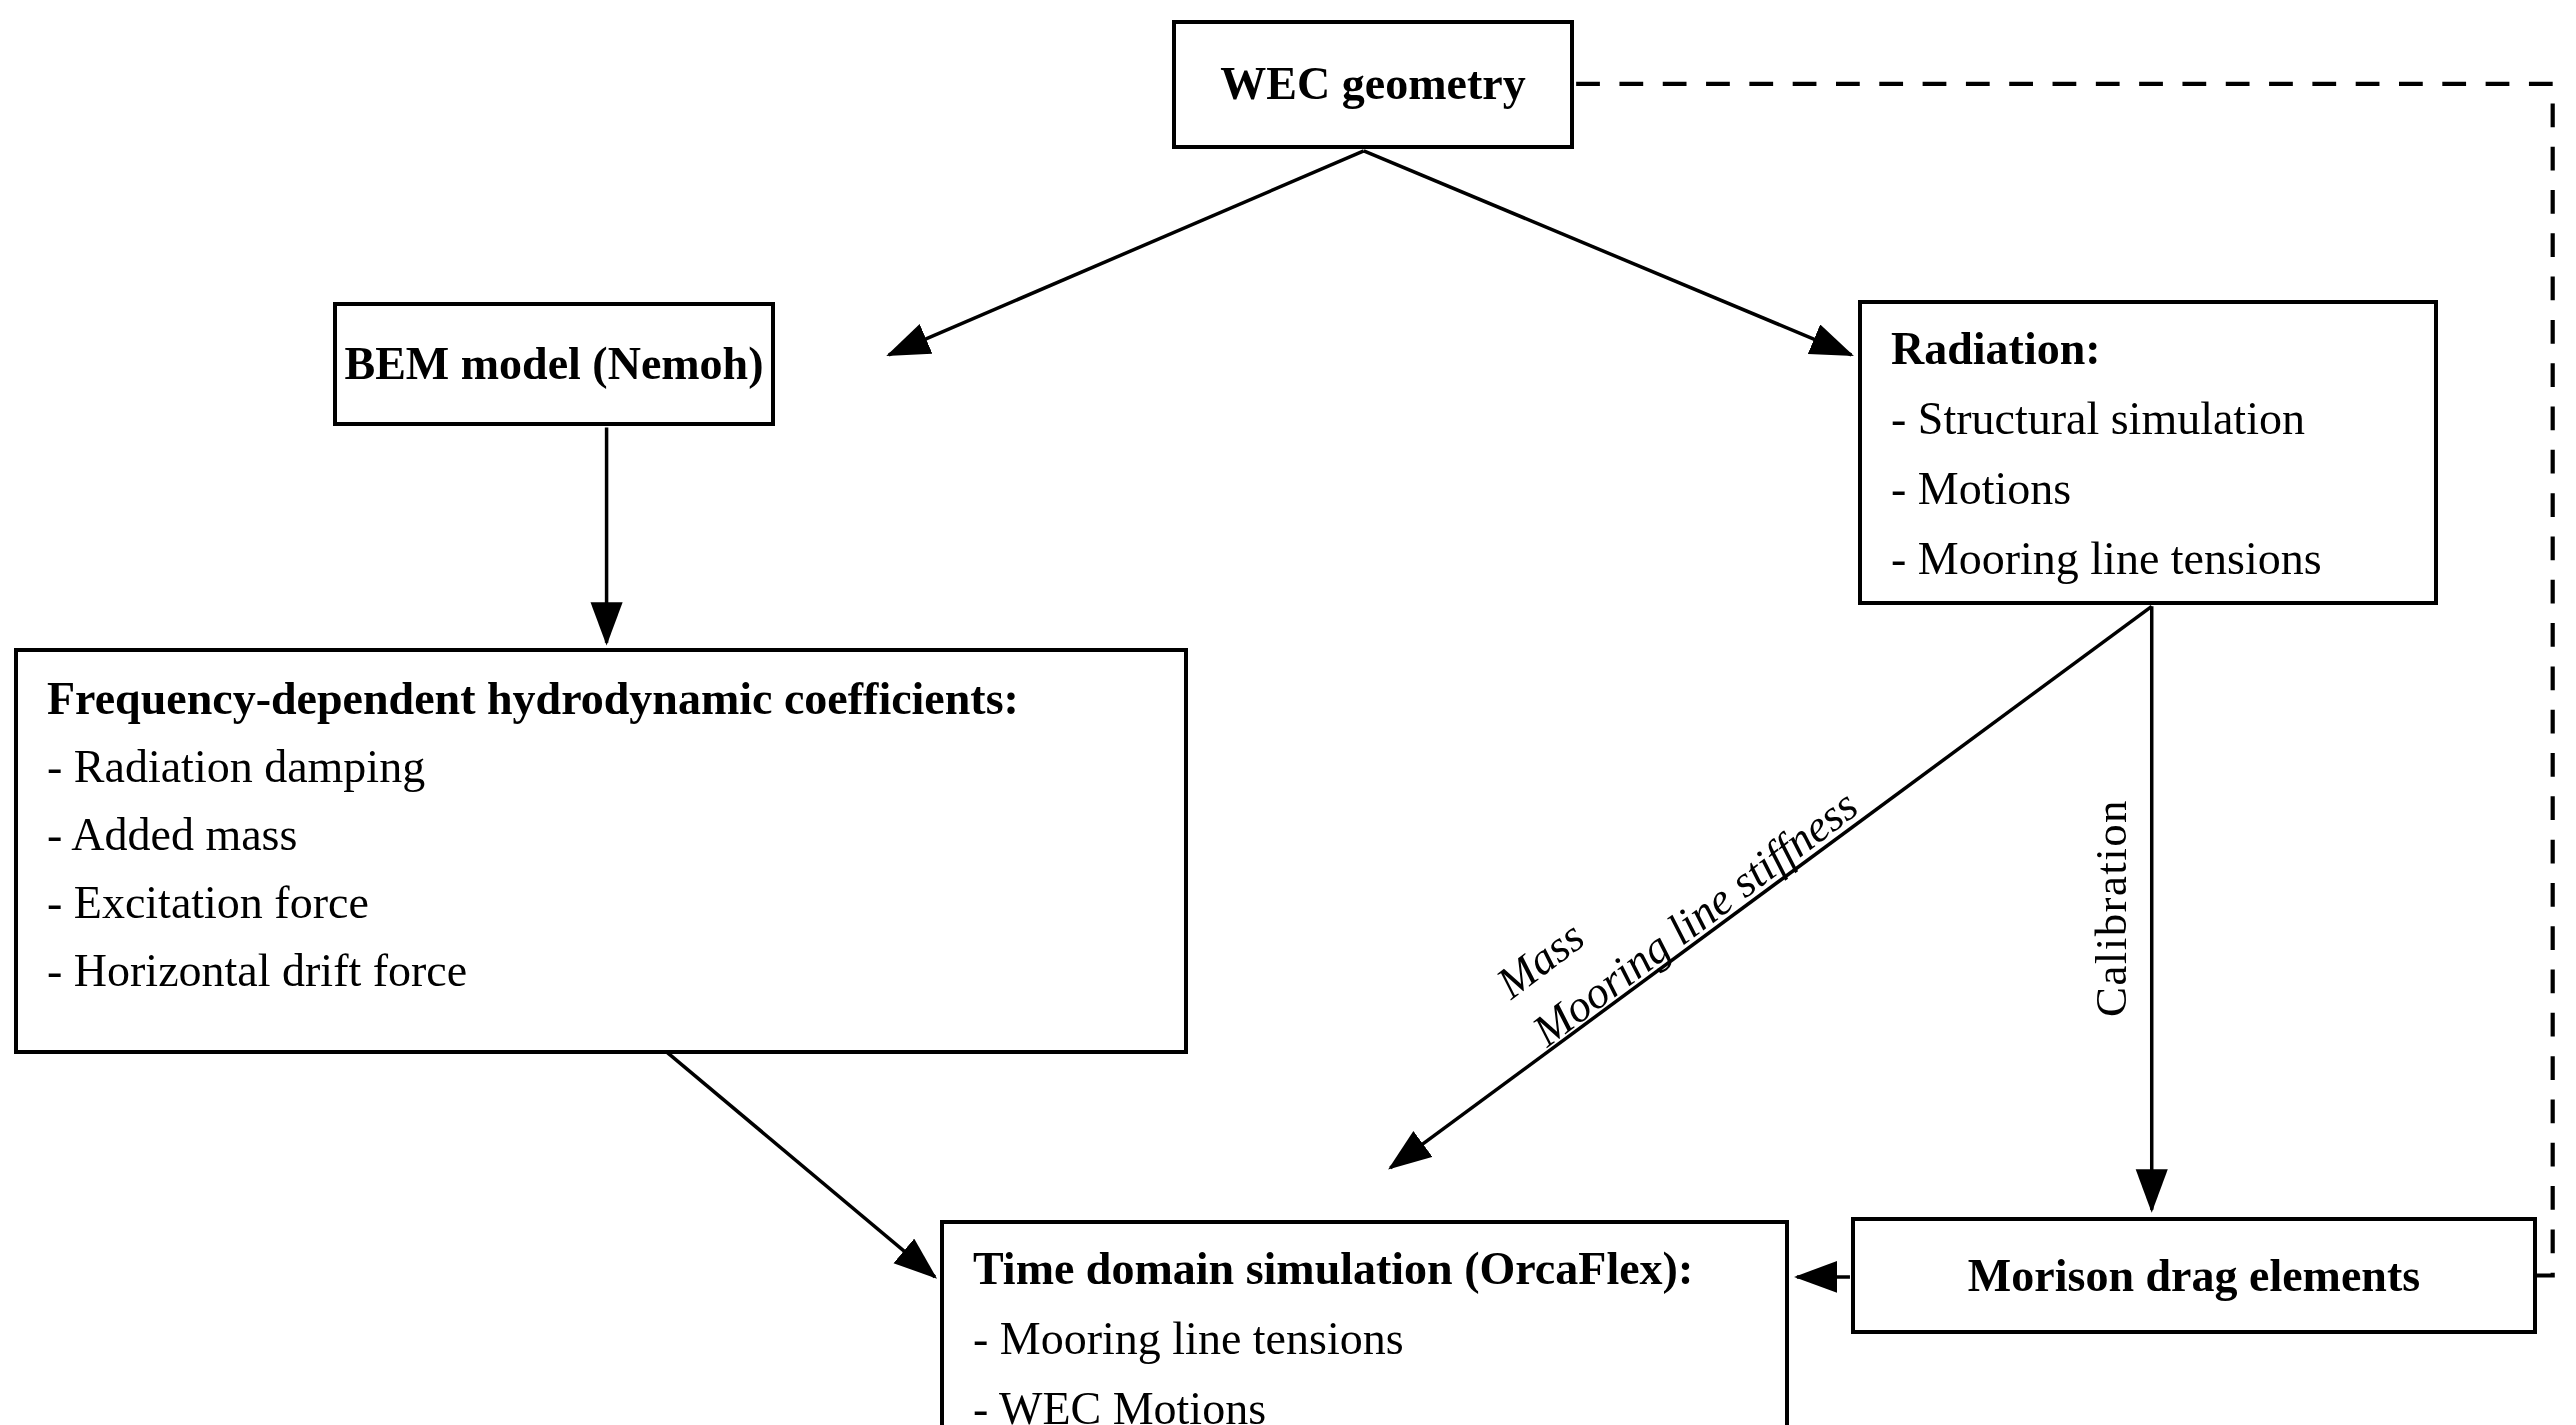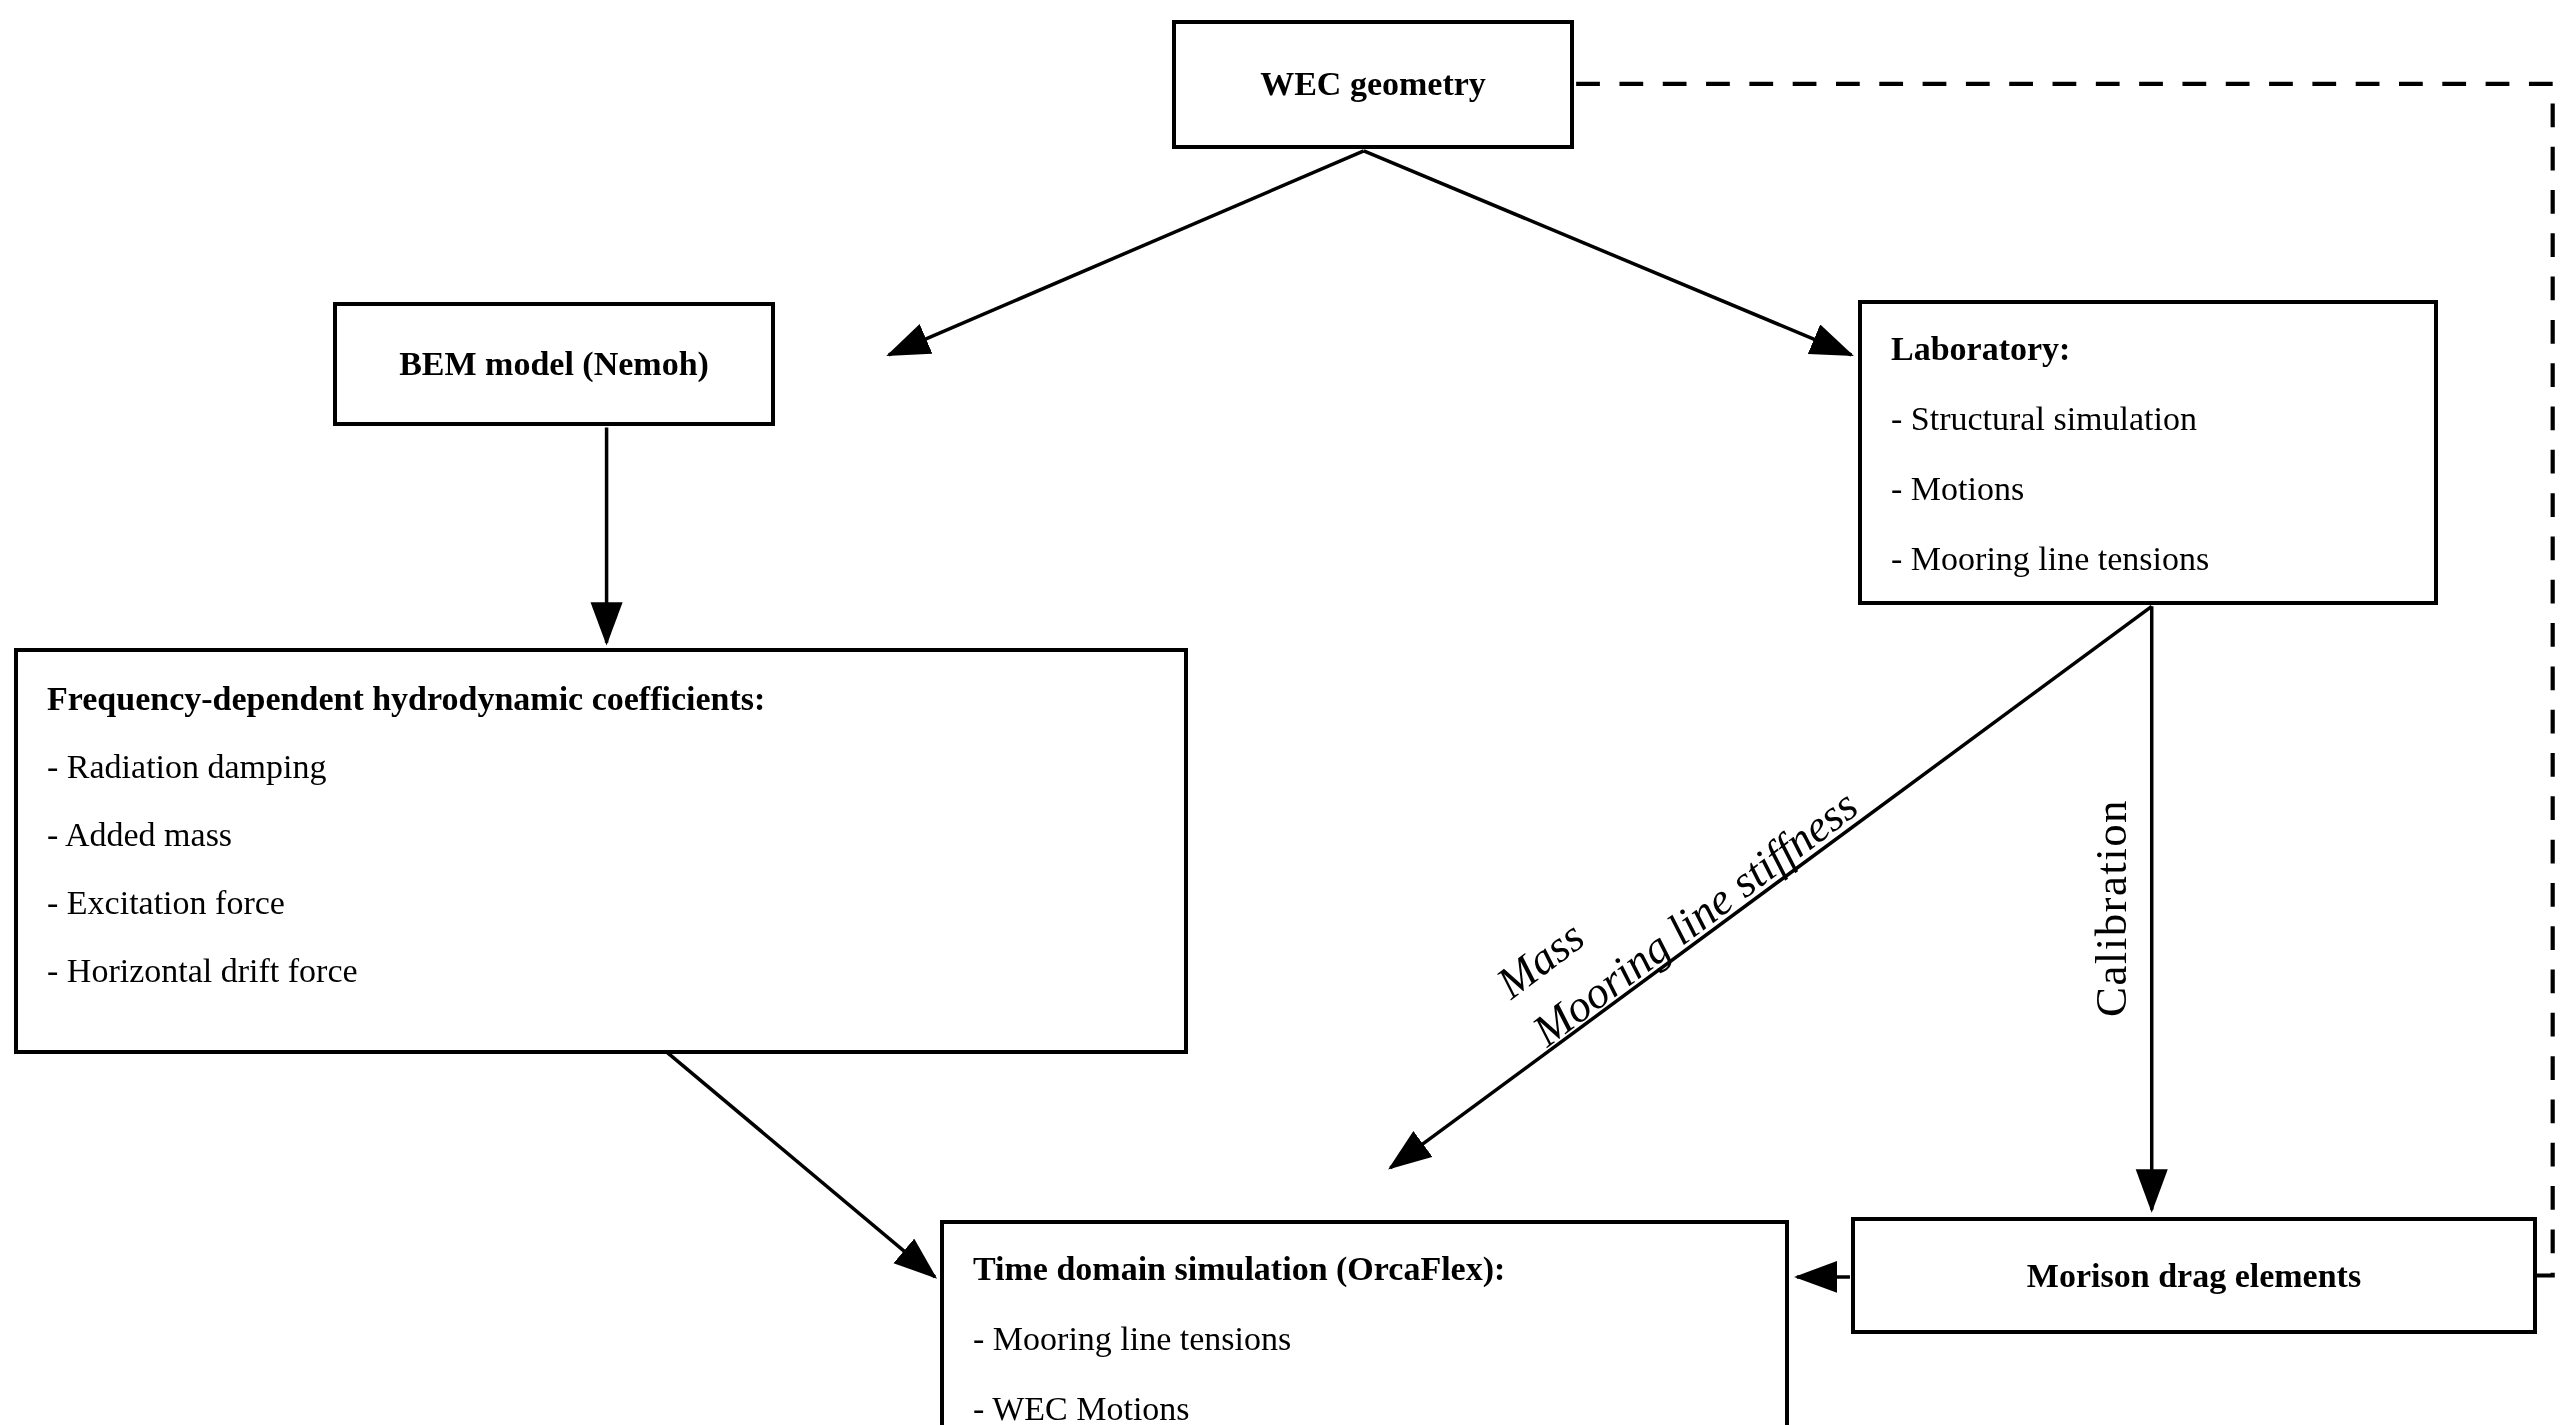--- a/index.html
+++ b/index.html
@@ -20,21 +20,21 @@
     position: absolute;
     left: 0; top: 0;
     width: 2576px;
     height: 1425px;
   }
   .box {
     position: absolute;
     box-sizing: border-box;
     border: 4.2px solid #000000;
     background: #ffffff;
-    font-size: 34px;
+    font-size: 46px;
     line-height: 70px;
     white-space: nowrap;
   }
   .box.center {
     display: flex;
     align-items: center;
     justify-content: center;
   }
   .box .title { font-weight: 700; }
   .box.list { padding: 9.8px 14px 0 29px; }
@@ -85,21 +85,21 @@
 
   <div class="box center" style="left:1172px; top:19.6px; width:402px; height:129px;">
     <span class="title">WEC geometry</span>
   </div>
 
   <div class="box center" style="left:333px; top:302px; width:442px; height:124px;">
     <span class="title">BEM model (Nemoh)</span>
   </div>
 
   <div class="box list" style="left:1858px; top:300px; width:580px; height:305px;">
-    <div class="title">Laboratory:</div>
+    <div class="title">Radiation:</div>
     <div class="item">- Structural simulation</div>
     <div class="item">- Motions</div>
     <div class="item">- Mooring line tensions</div>
   </div>
 
   <div class="box list tight" style="left:14px; top:648px; width:1174px; height:406px;">
     <div class="title">Frequency-dependent hydrodynamic coefficients:</div>
     <div class="item">- Radiation damping</div>
     <div class="item">- Added mass</div>
     <div class="item">- Excitation force</div>

